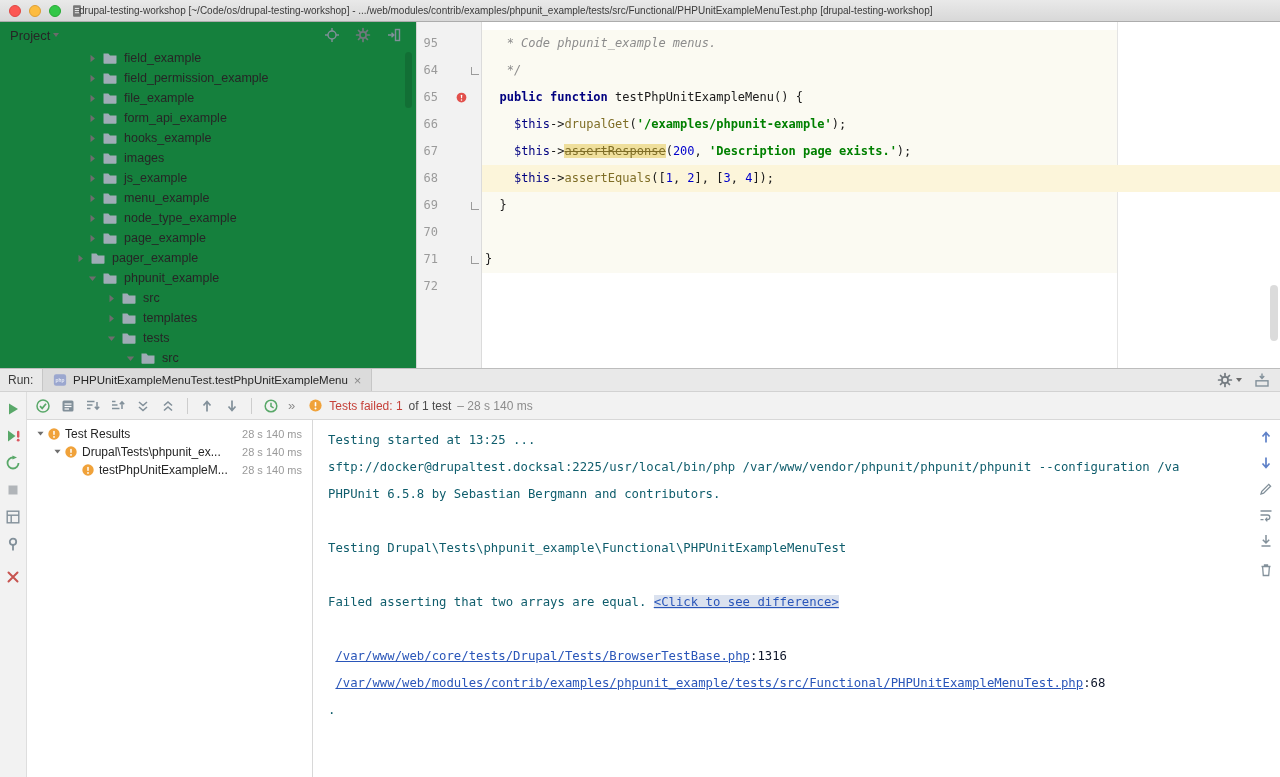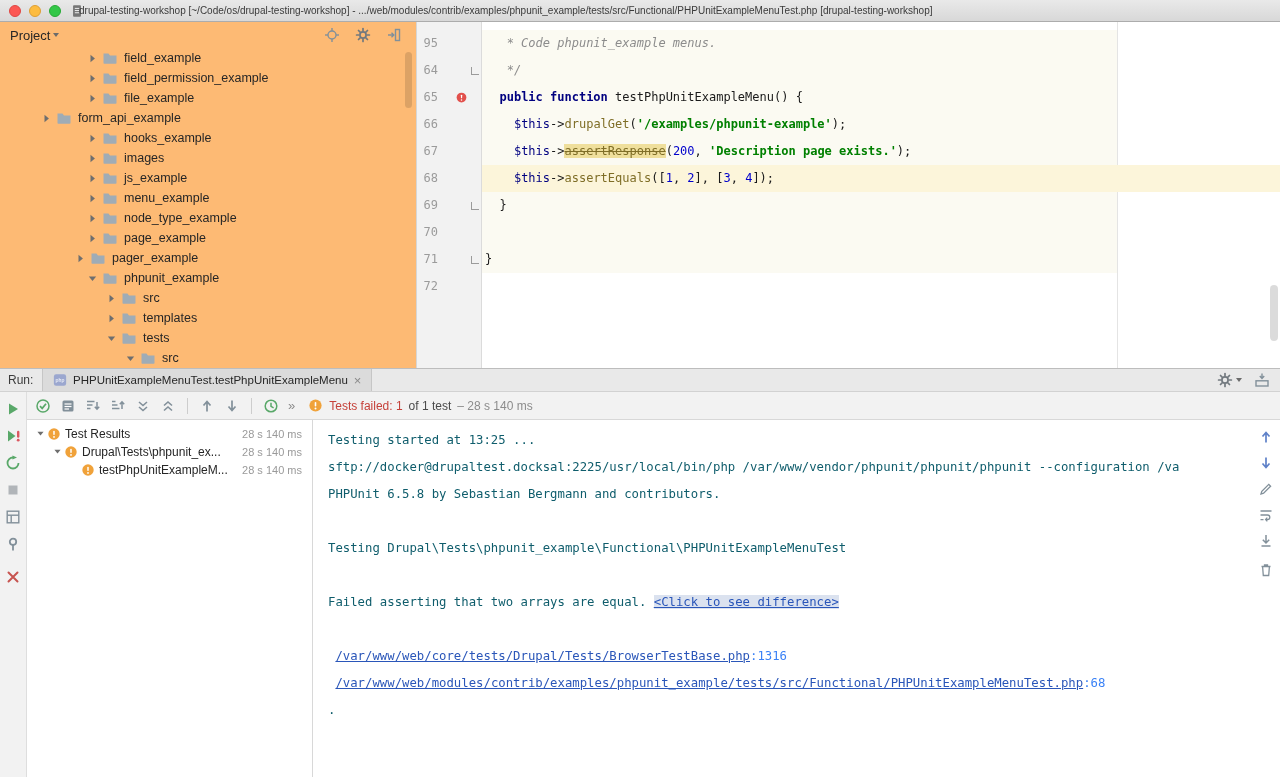--- a/index.html
+++ b/index.html
@@ -15,21 +15,21 @@
             background:linear-gradient(#E9E9E9,#D8D8D8);border-bottom:1px solid #ACACAC;box-sizing:border-box;}
   .tl{position:absolute;top:5px;width:12px;height:12px;border-radius:50%;box-sizing:border-box;}
   .tl.red{left:9px;background:#FC5753;border:1px solid #DF4744;}
   .tl.yellow{left:29px;background:#FDBC40;border:1px solid #DE9F34;}
   .tl.green{left:49px;background:#33C748;border:1px solid #27AA35;}
   .doc-icon{position:absolute;left:70px;top:4px;width:14px;height:14px;}
   .title-text{position:absolute;left:79px;right:4px;top:0;line-height:21px;font-size:10px;
               color:#3A3A3A;white-space:nowrap;overflow:hidden;}
 
   
-  .project-panel{position:absolute;left:0;top:22px;width:417px;height:346px;background:#fdba74;
+  .project-panel{position:absolute;left:0;top:22px;width:417px;height:346px;background:#15803d;
                  border-right:1px solid #D6D6D6;box-sizing:border-box;overflow:hidden;}
   .pp-header{height:26px;display:flex;align-items:center;padding:0 10px;}
   .pp-title{font-size:13px;color:#262626;display:flex;align-items:center;}
   .pp-icons{margin-left:auto;display:flex;gap:15px;align-items:center;padding-right:4px;}
   .pt-row{height:20px;display:flex;align-items:center;text-align:right;}
   .pt-chev{width:13px;height:13px;flex:none;}
   .pt-folder{width:16px;height:16px;flex:none;margin:0 6px 0 3px;}
   .pt-label{font-size:12.5px;color:#262626;white-space:nowrap;}
   .pp-scroll{position:absolute;right:4px;top:30px;width:7px;height:56px;background:rgba(0,0,0,.13);border-radius:4px;}
 
@@ -91,21 +91,21 @@
   .tt-label{font-size:12px;color:#262626;white-space:nowrap;}
   .tt-time{margin-left:auto;padding-right:10px;font-size:11px;color:#9A9A9A;white-space:nowrap;}
 
   .console{position:absolute;left:287px;right:0;top:0;bottom:0;padding:7px 6px 0 14px;
            font-family:"DejaVu Sans Mono",monospace;font-size:12.3px;line-height:27px;
            white-space:pre;overflow:hidden;}
   .console-line{height:27px;}
   .cs-out{color:#0F5D6C;}
   .cs-link{color:#2A56B9;text-decoration:underline;}
   .cs-hl{background:#DBE2EF;}
-  .cs-lineref{color:#3b82f6;}
+  .cs-lineref{color:#0f172a;}
   .console-icons{position:absolute;right:5px;top:9px;width:18px;display:flex;flex-direction:column;
                  gap:10px;align-items:center;}
 </style>
 </head>
 <body>
 
 <div id="app">
 
   <div class="titlebar">
     <span class="tl red"></span>
@@ -194,21 +194,21 @@
               <path d="M5.5 3.5 L11 8 L5.5 12.5 Z" fill="#6E6E6E"></path>
             </svg>
           </span>
           <span class="ic pt-folder">
             <svg viewBox="0 0 16 16">
               <path d="M1.5 3.5 H6.4 L8 5.5 H14.5 V13 a0.8 0.8 0 0 1 -0.8 0.8 H2.3 a0.8 0.8 0 0 1 -0.8 -0.8 Z" fill="#9FACB6"></path>
             </svg>
           </span>
           <span class="pt-label">file_example</span>
         </div>
-        <div class="pt-row" style="padding-left: 40px;">
+        <div class="pt-row" style="padding-left: 86px;">
           <span class="ic pt-chev">
             <svg viewBox="0 0 16 16">
               <path d="M5.5 3.5 L11 8 L5.5 12.5 Z" fill="#6E6E6E"></path>
             </svg>
           </span>
           <span class="ic pt-folder">
             <svg viewBox="0 0 16 16">
               <path d="M1.5 3.5 H6.4 L8 5.5 H14.5 V13 a0.8 0.8 0 0 1 -0.8 0.8 H2.3 a0.8 0.8 0 0 1 -0.8 -0.8 Z" fill="#9FACB6"></path>
             </svg>
           </span>

